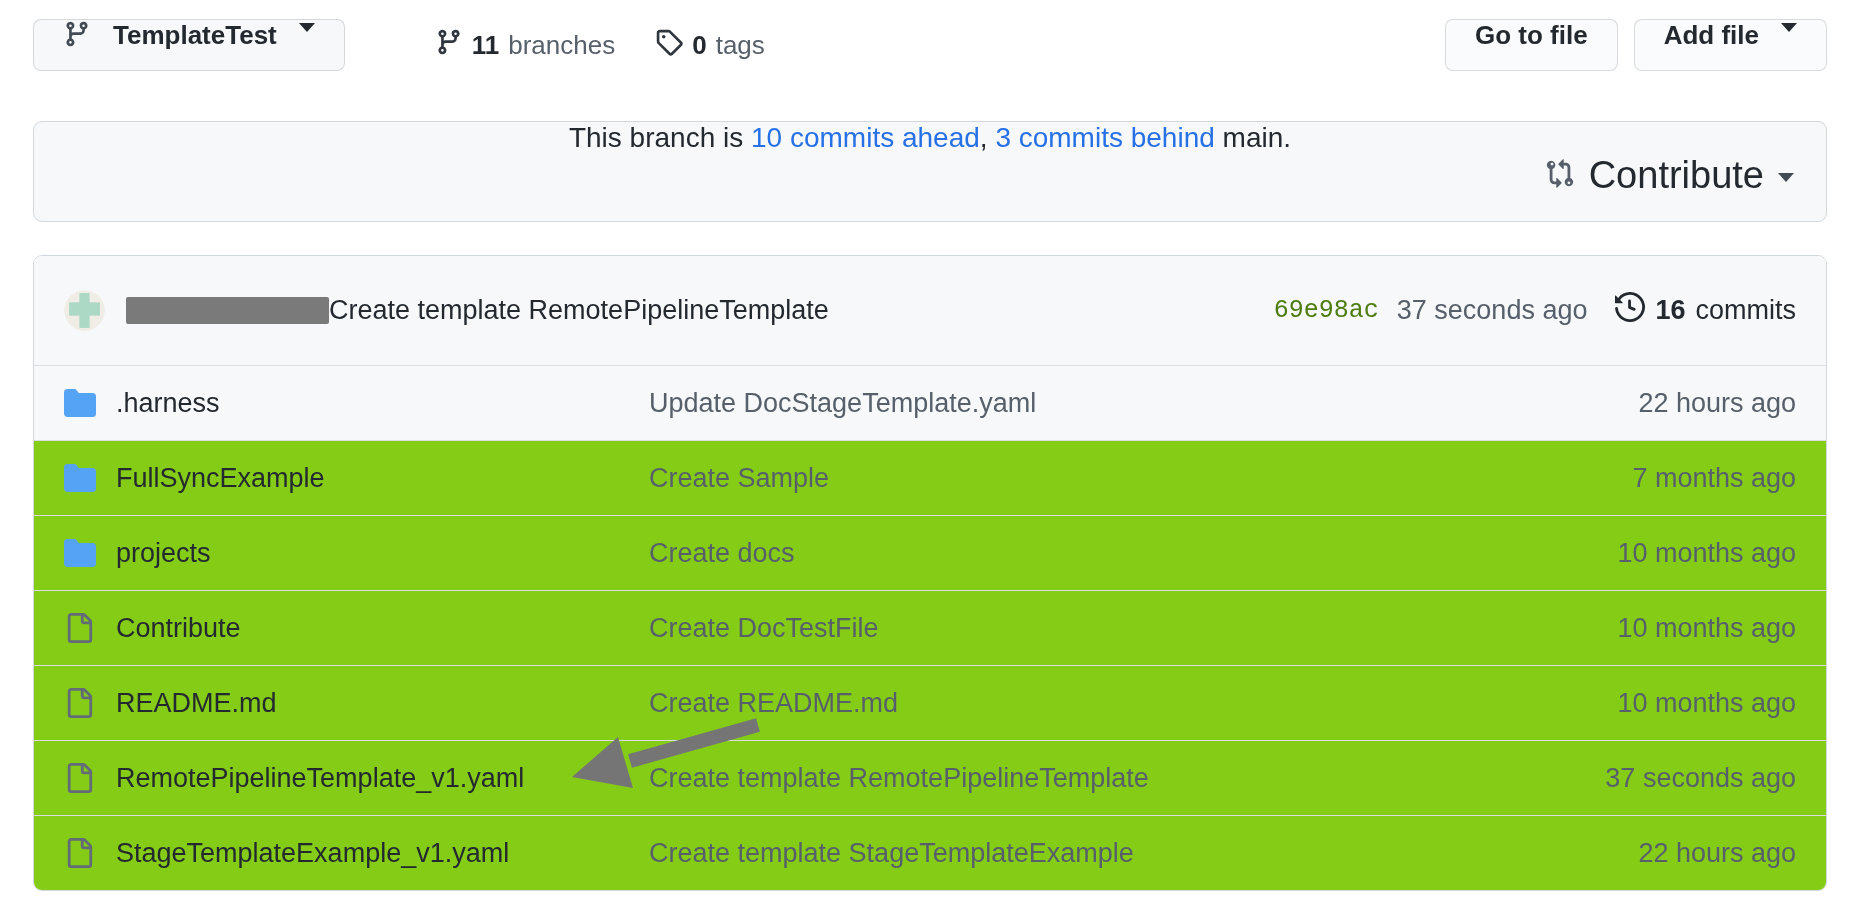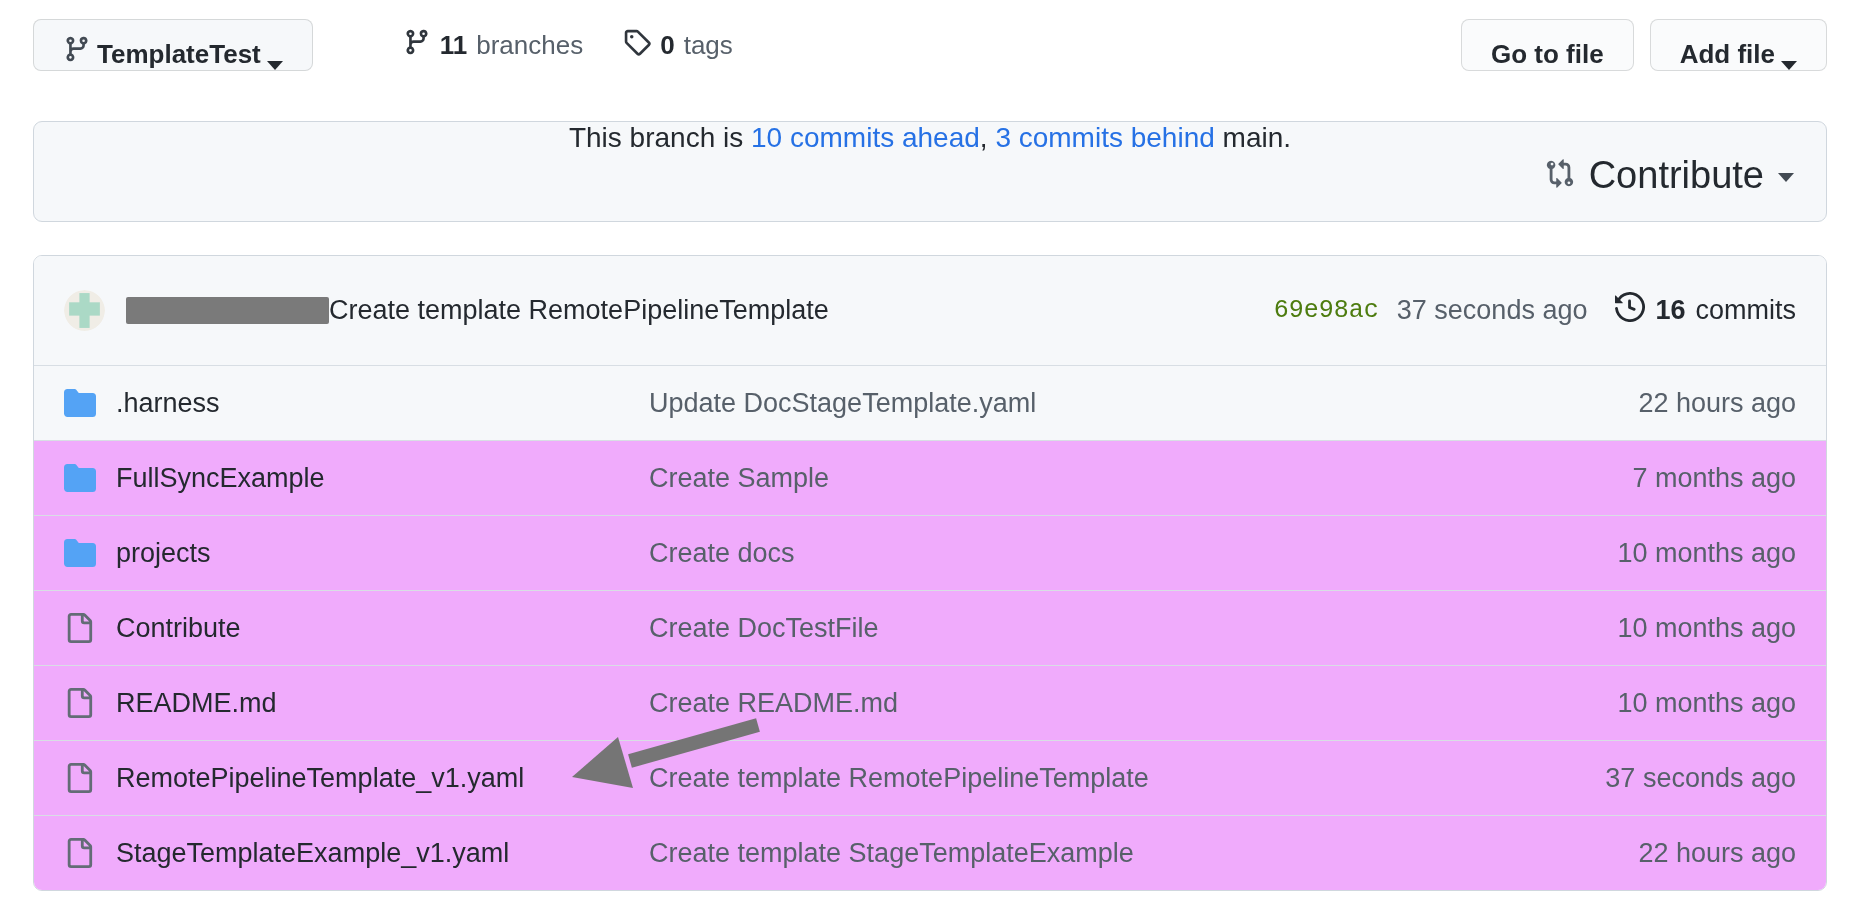--- a/index.html
+++ b/index.html
@@ -17,22 +17,22 @@
   .topbar { display: flex; align-items: center; height: 52px; }
   .btn {
     height: 52px;
     border: 1px solid rgba(27,31,36,0.15);
     border-radius: 8px;
     background: #f6f8fa;
     font-size: 26px;
     font-weight: 600;
     color: #24292f;
     display: inline-flex;
-    align-items: flex-end;
-    gap: 6px;
+    align-items: flex-start;
+    gap: 22px;
     padding: 0 29px;
     cursor: pointer;
     font-family: inherit;
   }
   .btn.light { background: #fafbfc; }
   .btn.green { background: var(--button_green); border-color: rgba(27,31,36,0.15); color: #ffffff; }
   .caret {
     display: inline-block; width: 0; height: 0;
     border-left: 8px solid transparent;
     border-right: 8px solid transparent;
@@ -111,21 +111,21 @@
   .commits-link svg { color: #24292f; }
 
   .row {
     height: 75px;
     display: grid;
     grid-template-columns: 52px 533px 1fr auto;
     align-items: center;
     padding: 0 30px;
     border-top: 1px solid #d8dee4;
     font-size: 27px;
-    background: #f0abfc;
+    background: #84cc16;
   }
   .row.highlight { background: #f6f8fa; }
   .row-icon { display: inline-flex; align-items: center; }
   .row-name { color: #24292f; text-decoration: none; cursor: pointer; }
   .row-msg  { color: #57606a; text-decoration: none; cursor: pointer; }
   .row-time { color: #57606a; justify-self: end; }
 
   
   .arrow-overlay {
     position: absolute; left: 0; top: 0;

